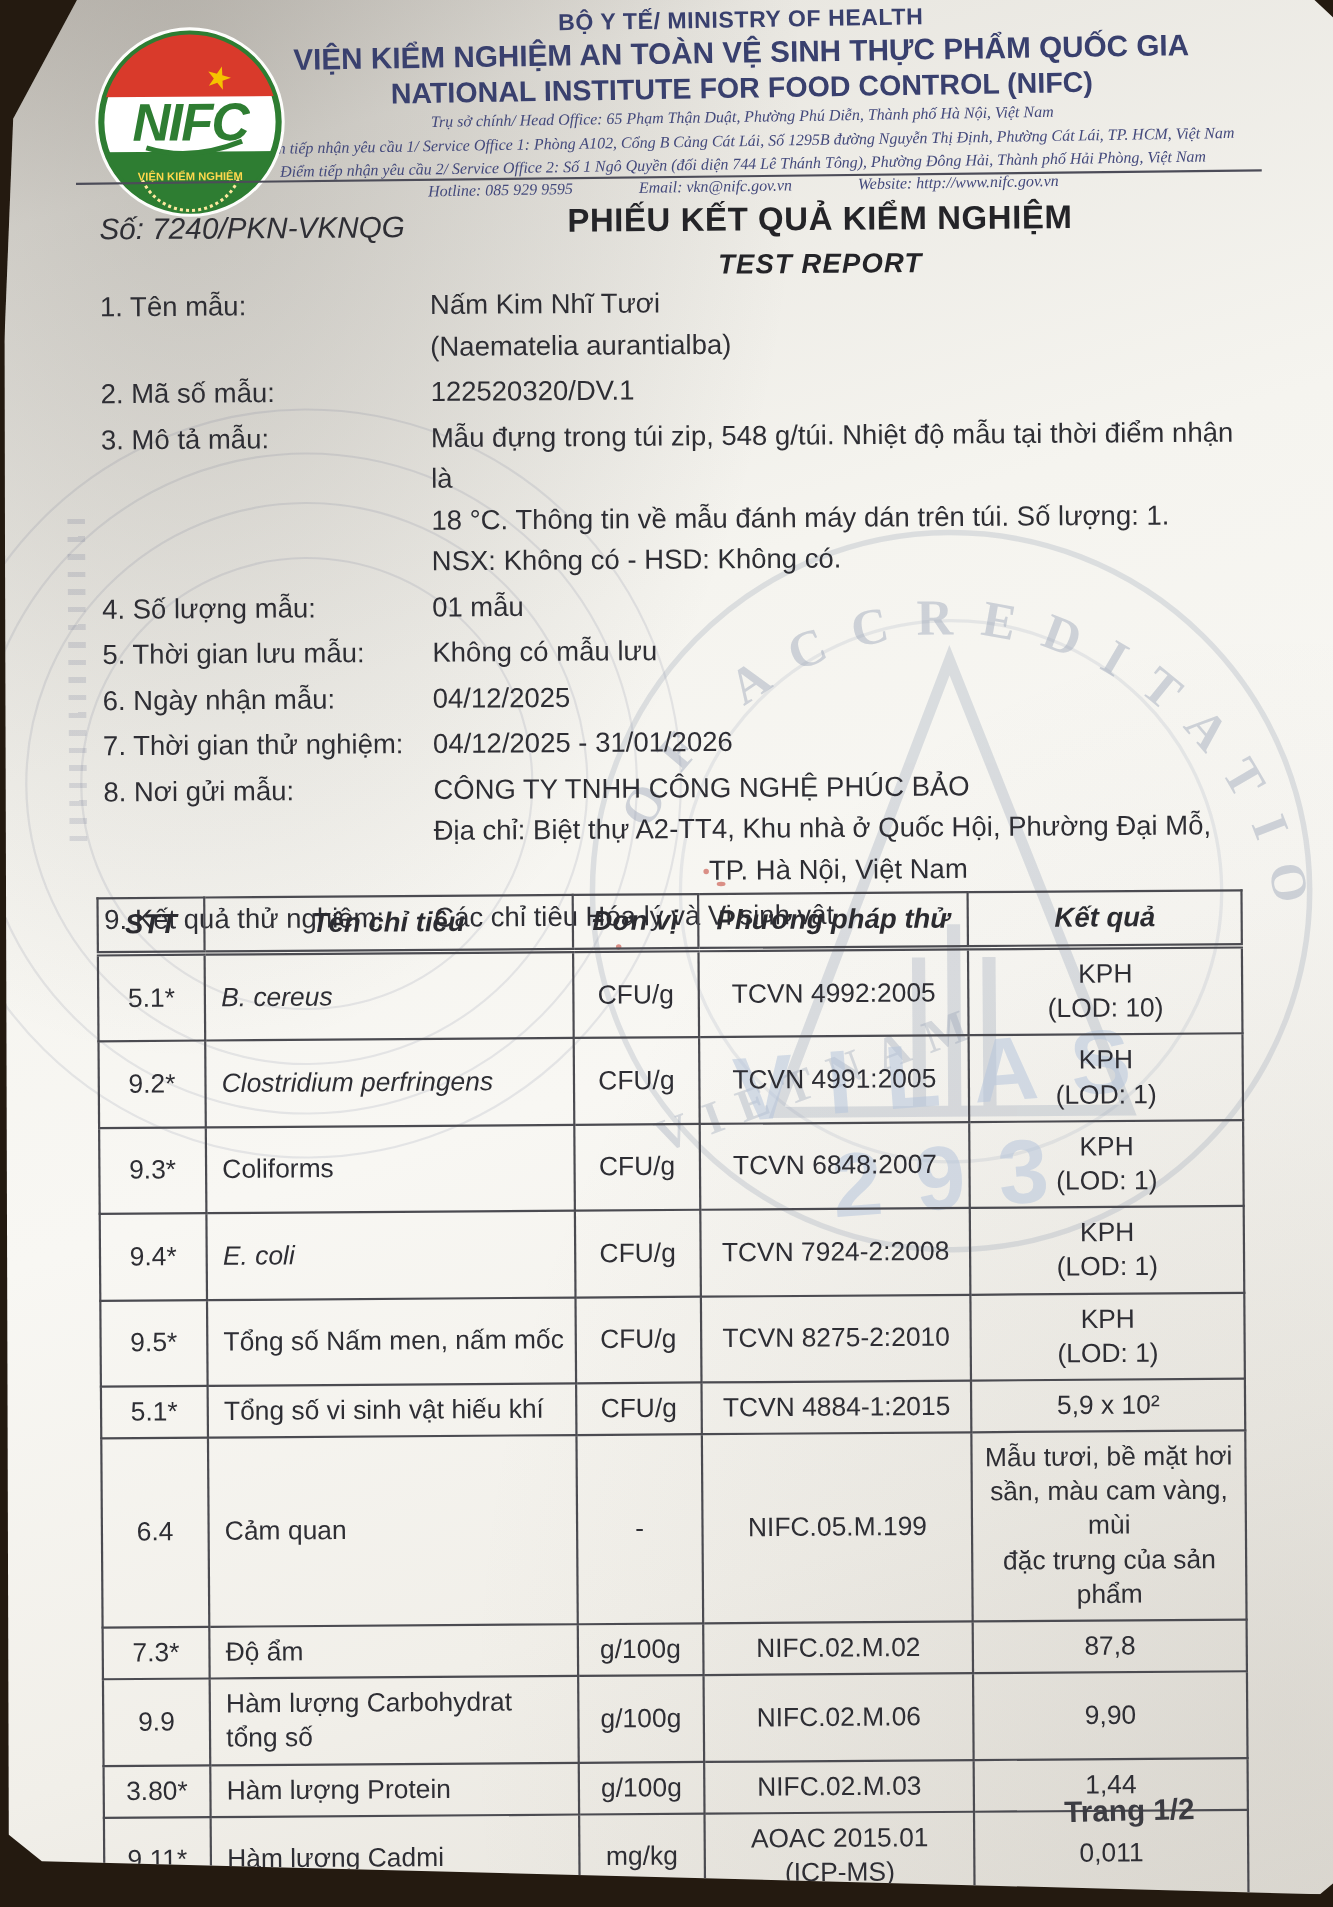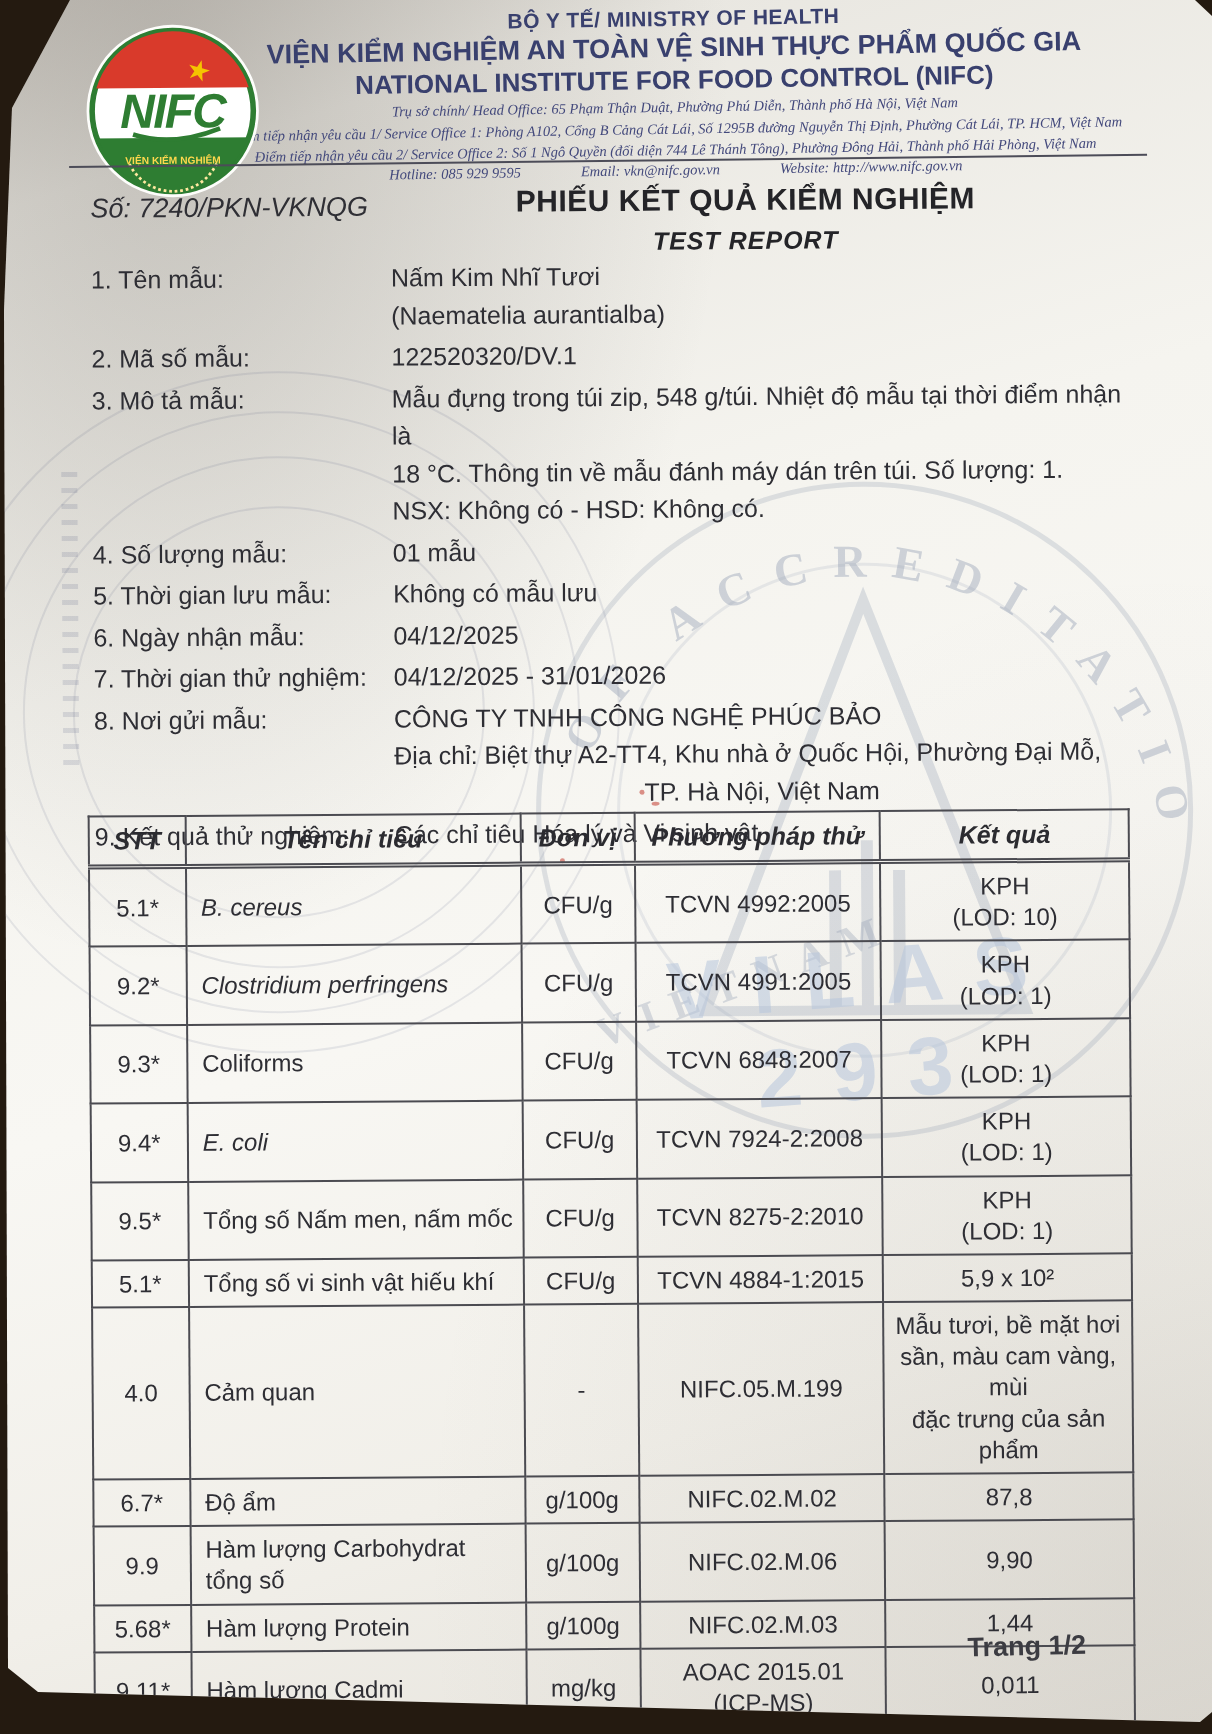--- a/index.html
+++ b/index.html
@@ -286,34 +286,34 @@
                 <td class="c-name">Tổng số vi sinh vật hiếu khí</td>
                 <td class="c-unit">CFU/g</td>
                 <td class="c-method">
                   <div>TCVN 4884-1:2015</div>
                 </td>
                 <td class="c-result">
                   <div>5,9 x 10²</div>
                 </td>
               </tr>
               <tr>
-                <td class="c-stt">4.0</td>
+                <td class="c-stt">6.4</td>
                 <td class="c-name">Cảm quan</td>
                 <td class="c-unit">-</td>
                 <td class="c-method">
                   <div>NIFC.05.M.199</div>
                 </td>
                 <td class="c-result">
                   <div>Mẫu tươi, bề mặt hơi</div>
                   <div>sần, màu cam vàng, mùi</div>
                   <div>đặc trưng của sản phẩm</div>
                 </td>
               </tr>
               <tr>
-                <td class="c-stt">6.7*</td>
+                <td class="c-stt">7.3*</td>
                 <td class="c-name">Độ ẩm</td>
                 <td class="c-unit">g/100g</td>
                 <td class="c-method">
                   <div>NIFC.02.M.02</div>
                 </td>
                 <td class="c-result">
                   <div>87,8</div>
                 </td>
               </tr>
               <tr>
@@ -321,21 +321,21 @@
                 <td class="c-name">Hàm lượng Carbohydrat tổng số</td>
                 <td class="c-unit">g/100g</td>
                 <td class="c-method">
                   <div>NIFC.02.M.06</div>
                 </td>
                 <td class="c-result">
                   <div>9,90</div>
                 </td>
               </tr>
               <tr>
-                <td class="c-stt">5.68*</td>
+                <td class="c-stt">3.80*</td>
                 <td class="c-name">Hàm lượng Protein</td>
                 <td class="c-unit">g/100g</td>
                 <td class="c-method">
                   <div>NIFC.02.M.03</div>
                 </td>
                 <td class="c-result">
                   <div>1,44</div>
                 </td>
               </tr>
               <tr>

